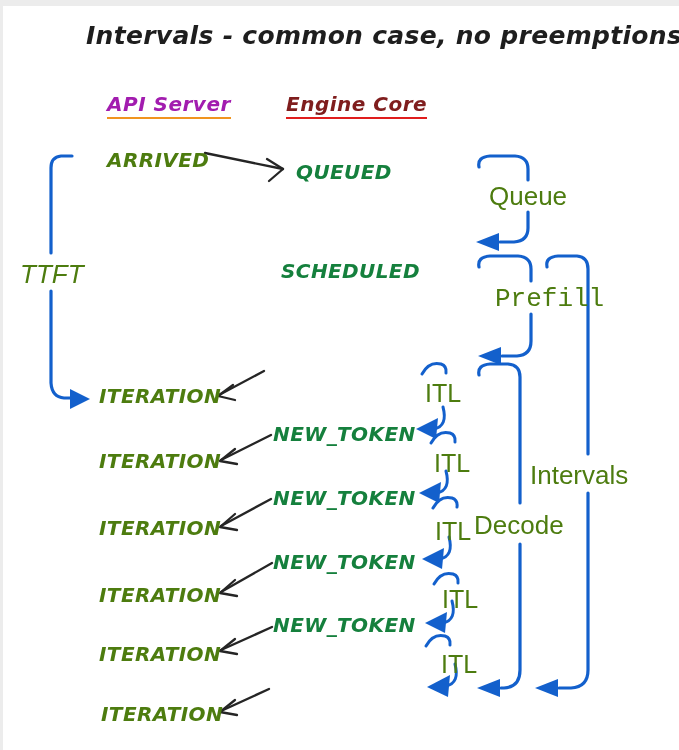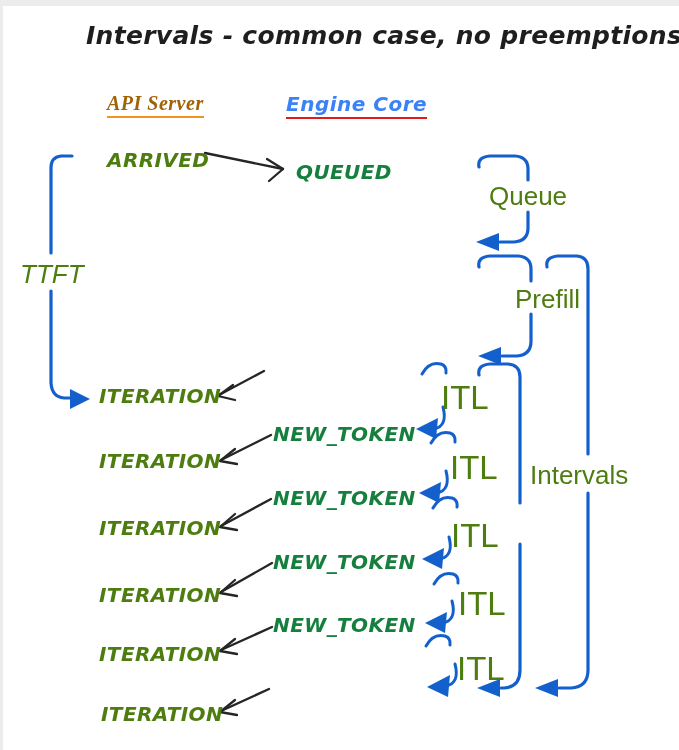--- a/index.html
+++ b/index.html
@@ -8,29 +8,29 @@
   .page{position:relative;width:679px;height:750px;background:#ffffff;border-radius:17px;}
   .edge{position:absolute;background:#ececec;}
   .edge-top{left:0;top:0;width:679px;height:6px;}
   .edge-left{left:0;top:0;width:3px;height:750px;}
   svg.wires{position:absolute;left:0;top:0;pointer-events:none;}
   .title{position:absolute;left:86px;top:21px;width:520px;
          font:700 italic 25px "DejaVu Sans",sans-serif;color:#1e1e1e;
          letter-spacing:.3px;white-space:nowrap;}
   .hdr{position:absolute;font:700 italic 20px "DejaVu Sans",sans-serif;
        letter-spacing:.5px;white-space:nowrap;padding-bottom:1px;}
-  .hdr-api{left:107px;top:92px;color:#a16207;border-bottom:2.5px solid #F0941F;font-family:Liberation Serif, serif;}
-  .hdr-eng{left:286px;top:92px;color:#3b82f6;border-bottom:2.5px solid #E01D1D;}
+  .hdr-api{left:107px;top:92px;color:#a21caf;border-bottom:2.5px solid #F0941F;}
+  .hdr-eng{left:286px;top:92px;color:#7f1d1d;border-bottom:2.5px solid #E01D1D;}
   .evt{position:absolute;font:600 italic 20px "DejaVu Sans",sans-serif;
        letter-spacing:.4px;white-space:nowrap;}
   .api{color:#4d7c0f;}
   .eng{color:#15803d;}
   .blab{position:absolute;font:400 26px "Liberation Sans",sans-serif;
         color:#4d7c0f;white-space:nowrap;}
-  .itl{font-size:33px;margin-left:16px;}
+  .itl{font-size:25px;}
 </style>
 </head>
 <body>
 
 <div class="page">
 
   <div class="edge edge-top"></div>
   <div class="edge edge-left"></div>
 
   <svg class="wires" width="679" height="750" viewBox="0 0 679 750">
@@ -99,28 +99,30 @@
 
   <div class="evt api" style="left:107px;top:148px;">ARRIVED</div>
   <div class="evt api" style="left:99px;top:384px;">ITERATION</div>
   <div class="evt api" style="left:99px;top:449px;">ITERATION</div>
   <div class="evt api" style="left:99px;top:516px;">ITERATION</div>
   <div class="evt api" style="left:99px;top:583px;">ITERATION</div>
   <div class="evt api" style="left:99px;top:642px;">ITERATION</div>
   <div class="evt api" style="left:101px;top:702px;">ITERATION</div>
 
   <div class="evt eng" style="left:296px;top:160px;">QUEUED</div>
+  <div class="evt eng" style="left:281px;top:259px;">SCHEDULED</div>
   <div class="evt eng" style="left:273px;top:422px;">NEW_TOKEN</div>
   <div class="evt eng" style="left:273px;top:486px;">NEW_TOKEN</div>
   <div class="evt eng" style="left:273px;top:550px;">NEW_TOKEN</div>
   <div class="evt eng" style="left:273px;top:613px;">NEW_TOKEN</div>
 
   <div class="blab" style="left:20px;top:259px;font-style:italic;">TTFT</div>
   <div class="blab" style="left:489px;top:181px;">Queue</div>
-  <div class="blab" style="left:515px;top:284px;">Prefill</div>
+  <div class="blab" style="left:495px;top:284px;font-family:Liberation Mono, monospace;">Prefill</div>
   <div class="blab" style="left:530px;top:460px;">Intervals</div>
+  <div class="blab" style="left:474px;top:510px;">Decode</div>
   <div class="blab itl" style="left:425px;top:379px;">ITL</div>
   <div class="blab itl" style="left:434px;top:449px;">ITL</div>
   <div class="blab itl" style="left:435px;top:517px;">ITL</div>
   <div class="blab itl" style="left:442px;top:585px;">ITL</div>
   <div class="blab itl" style="left:441px;top:650px;">ITL</div>
 
 </div>
 
 </body></html>

